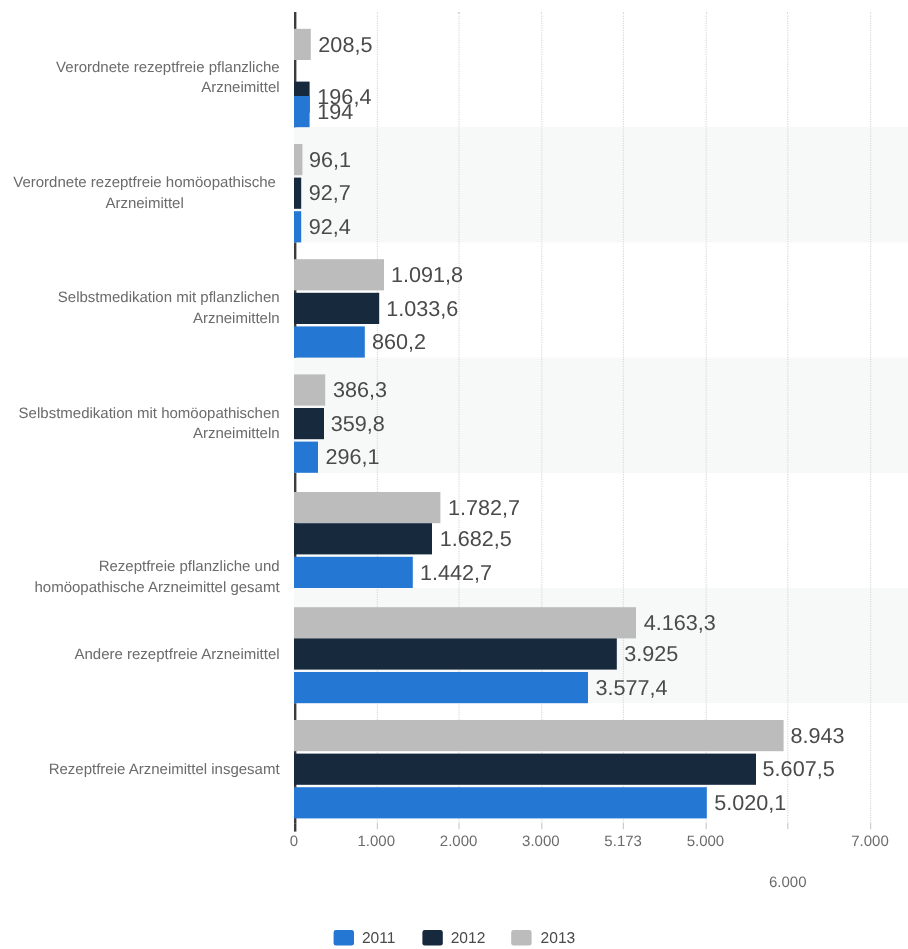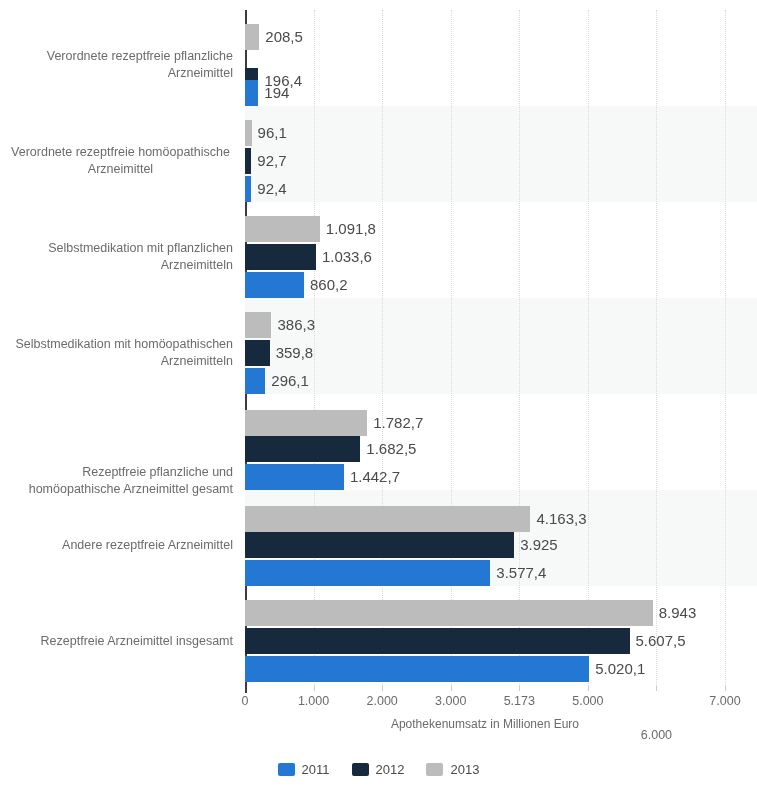--- a/index.html
+++ b/index.html
@@ -65,21 +65,21 @@
 
   .bar {
     display: inline-block;
     height: 26px;
     vertical-align: top;
   }
 
   .bar-value {
     display: inline-block;
     vertical-align: top;
-    font-size: 15px;
+    font-size: 18px;
     line-height: 26px;
     color: #4a4a4a;
     padding-left: 6px;
   }
 
   
   .cat-label {
     position: absolute;
     right: 0;
     width: 225px;
@@ -134,21 +134,21 @@
     position: absolute;
     left: 0;
     top: 758px;
     width: 757px;
     text-align: center;
     font-size: 13px;
     color: #4a4a4a;
   }
   .legend-item {
     display: inline-block;
-    margin: 4px 11px;
+    margin: 16px 11px;
     white-space: nowrap;
   }
   .legend-swatch {
     display: inline-block;
     width: 17px;
     height: 13px;
     border-radius: 2px;
     vertical-align: -2px;
     margin-right: 7px;
   }
@@ -234,17 +234,16 @@
       <div class="tick-label" style="left: 205.714px;">3.000</div>
       <div class="tick-mark" style="left: 274.286px;"></div>
       <div class="tick-label" style="left: 274.286px;">5.173</div>
       <div class="tick-mark" style="left: 342.857px;"></div>
       <div class="tick-label" style="left: 342.857px;">5.000</div>
       <div class="tick-mark" style="left: 411.429px;"></div>
       <div class="tick-label" style="left: 411.429px; margin-top: 34px;">6.000</div>
       <div class="tick-mark" style="left: 480px;"></div>
       <div class="tick-label" style="left: 480px;">7.000</div>
     </div>
-  <div class="axis-title">Apothekenumsatz in Millionen Euro</div>
 
   <div class="legend" id="legend"><span class="legend-item"><span class="legend-swatch" style="background: rgb(37, 119, 212);"></span><span class="legend-label">2011</span></span><span class="legend-item"><span class="legend-swatch" style="background: rgb(22, 41, 61);"></span><span class="legend-label">2012</span></span><span class="legend-item"><span class="legend-swatch" style="background: rgb(188, 188, 188);"></span><span class="legend-label">2013</span></span></div>
 
 </div>
 
 </body></html>

